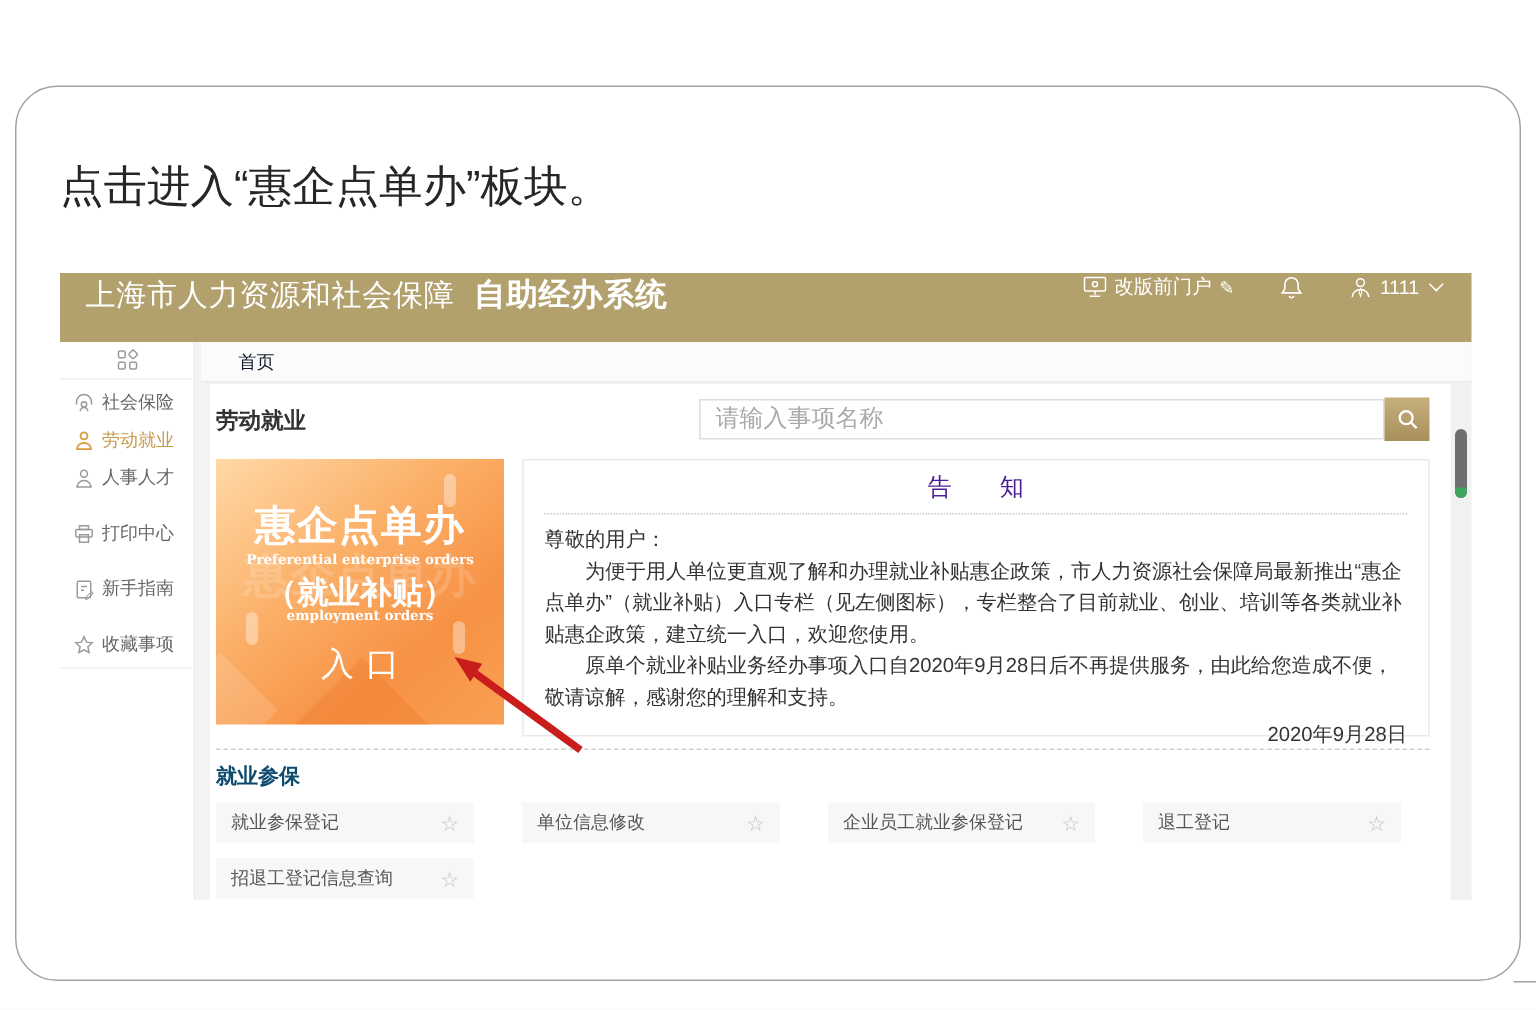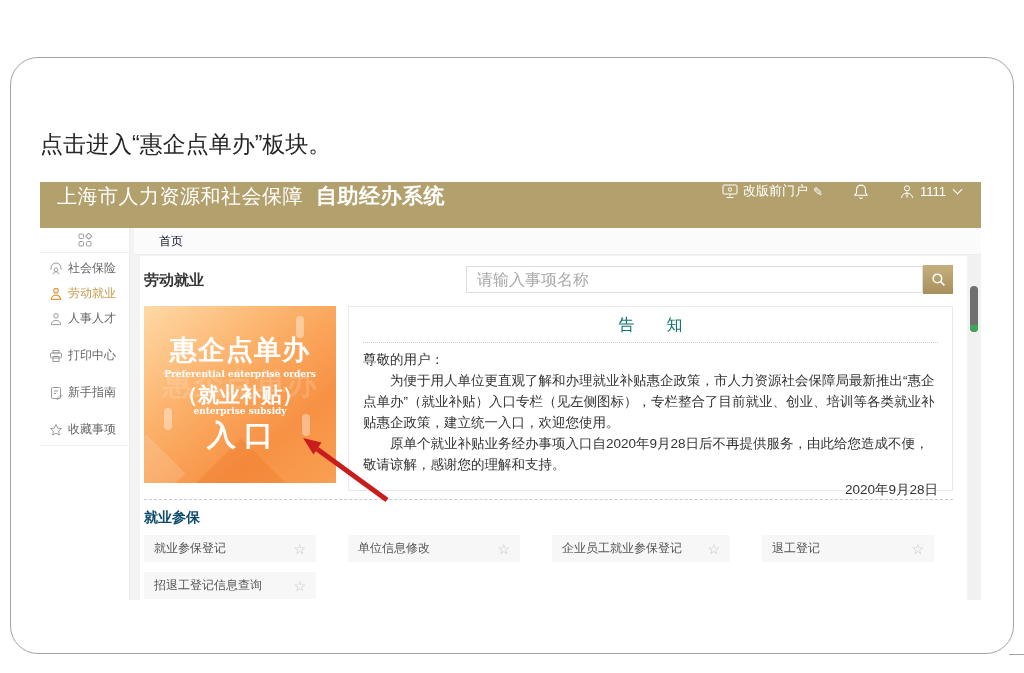--- a/index.html
+++ b/index.html
@@ -5,21 +5,21 @@
   * { margin:0; padding:0; box-sizing:border-box; }
   body { background:#fff; font-family:"Liberation Sans", sans-serif; }
   .page { position:relative; width:1024px; height:673px; background:#fff; overflow:hidden; }
 
   
   .frame { position:absolute; left:10px; top:57px; width:1004px; height:597px;
            border:1px solid #a3a3a3; border-radius:28px; background:transparent; }
   .line-ext { position:absolute; left:1009px; top:654px; width:15px; height:1px; background:#a3a3a3; }
   .step-number { position:absolute; left:38px; top:6px; font-size:54px; font-weight:bold;
                  color:#FBB40F; line-height:1.05; letter-spacing:2px; z-index:2; }
-  .instruction { position:absolute; left:40px; top:105px; font-size:23px; color:#262626; z-index:2;margin-top:24px; }
+  .instruction { position:absolute; left:40px; top:105px; font-size:29px; color:#262626; z-index:2; }
 
   
   .screenshot { position:absolute; left:40px; top:182px; width:941px; height:418px;
                 display:flex; flex-direction:column; z-index:1; }
 
   .app-header { height:46px; background:#B2A06D; color:#fff; display:flex; align-items:flex-start;
                 padding:0 20px 0 17px; flex:none; }
   .app-title { font-size:20px; letter-spacing:.5px; white-space:nowrap; }
   .app-title b { font-size:21px; margin-left:7px; }
   .header-right { margin-left:auto; display:flex; align-items:center; gap:30px; font-size:13px; }
@@ -77,26 +77,26 @@
   .banner .diamond { position:absolute; width:70px; height:70px; background:rgba(235,115,35,.30);
                      transform:rotate(45deg); left:62px; bottom:-40px; }
   .banner .diamond2 { position:absolute; width:55px; height:55px; background:rgba(255,255,255,.14);
                      transform:rotate(45deg); left:-25px; bottom:-18px; }
   .banner .watermark { position:absolute; left:0; right:0; top:58px; font-size:30px; font-weight:bold;
                        color:rgba(255,255,255,.16); letter-spacing:1px; }
   .banner .b1 { margin-top:26px; font-size:27px; font-weight:bold; letter-spacing:1px; position:relative; }
   .banner .b2 { font-size:9px; font-weight:bold; margin-top:1px; position:relative; }
   .banner .b3 { font-size:21px; font-weight:bold; margin-top:2px; position:relative; }
   .banner .b4 { font-size:9px; font-weight:bold; margin-top:-3px; position:relative; }
-  .banner .b5 { font-size:29px; font-weight:bold; margin-top:0; letter-spacing:8px;
+  .banner .b5 { font-size:22px; font-weight:normal; margin-top:12px; letter-spacing:8px;
                 padding-left:8px; position:relative; }
 
   .notice { flex:1; margin-left:12px; border:1px solid #e9e9e9; background:#fff;
             padding:0 14px; height:185px; }
-  .notice-title { text-align:center; font-size:16px; color:#0f766e; padding:8px 0 6px; }
+  .notice-title { text-align:center; font-size:16px; color:#4c1d95; padding:8px 0 6px; }
   .notice-divider { border-top:1px dotted #c9c9c9; }
   .notice-body { font-size:13.5px; color:#333; line-height:21px; margin-top:6px; }
   .notice-body p.indent { text-indent:2em; }
   .notice-date { text-align:right; font-size:13.5px; color:#333; margin-top:4px; }
 
   .dashed-sep { border-top:1px dashed #ccc; margin-top:8px; }
   .subsection { font-size:14px; font-weight:bold; color:#0c4a6e; margin:9px 0 8px; }
   .cards-row { display:flex; gap:32px; }
   .cards-row.second { margin-top:10px; }
   .card { width:172px; height:27px; background:#f7f7f7; display:flex; align-items:center;
@@ -262,21 +262,21 @@
             <div class="banner">
               <span class="deco d1"></span>
               <span class="deco d2"></span>
               <span class="deco d3"></span>
               <span class="diamond"></span>
               <span class="diamond2"></span>
               <div class="watermark">惠企点单办</div>
               <div class="b1">惠企点单办</div>
               <div class="b2">Preferential enterprise orders</div>
               <div class="b3">（就业补贴）</div>
-              <div class="b4">enterprise subsidy</div>
+              <div class="b4">employment orders</div>
               <div class="b5">入口</div>
             </div>
 
             <div class="notice">
               <div class="notice-title">告　　知</div>
               <div class="notice-divider"></div>
               <div class="notice-body">
                 <p>尊敬的用户：</p>
                 <p class="indent">为便于用人单位更直观了解和办理就业补贴惠企政策，市人力资源社会保障局最新推出“惠企点单办”（就业补贴）入口专栏（见左侧图标），专栏整合了目前就业、创业、培训等各类就业补贴惠企政策，建立统一入口，欢迎您使用。</p>
                 <p class="indent">原单个就业补贴业务经办事项入口自2020年9月28日后不再提供服务，由此给您造成不便，敬请谅解，感谢您的理解和支持。</p>

